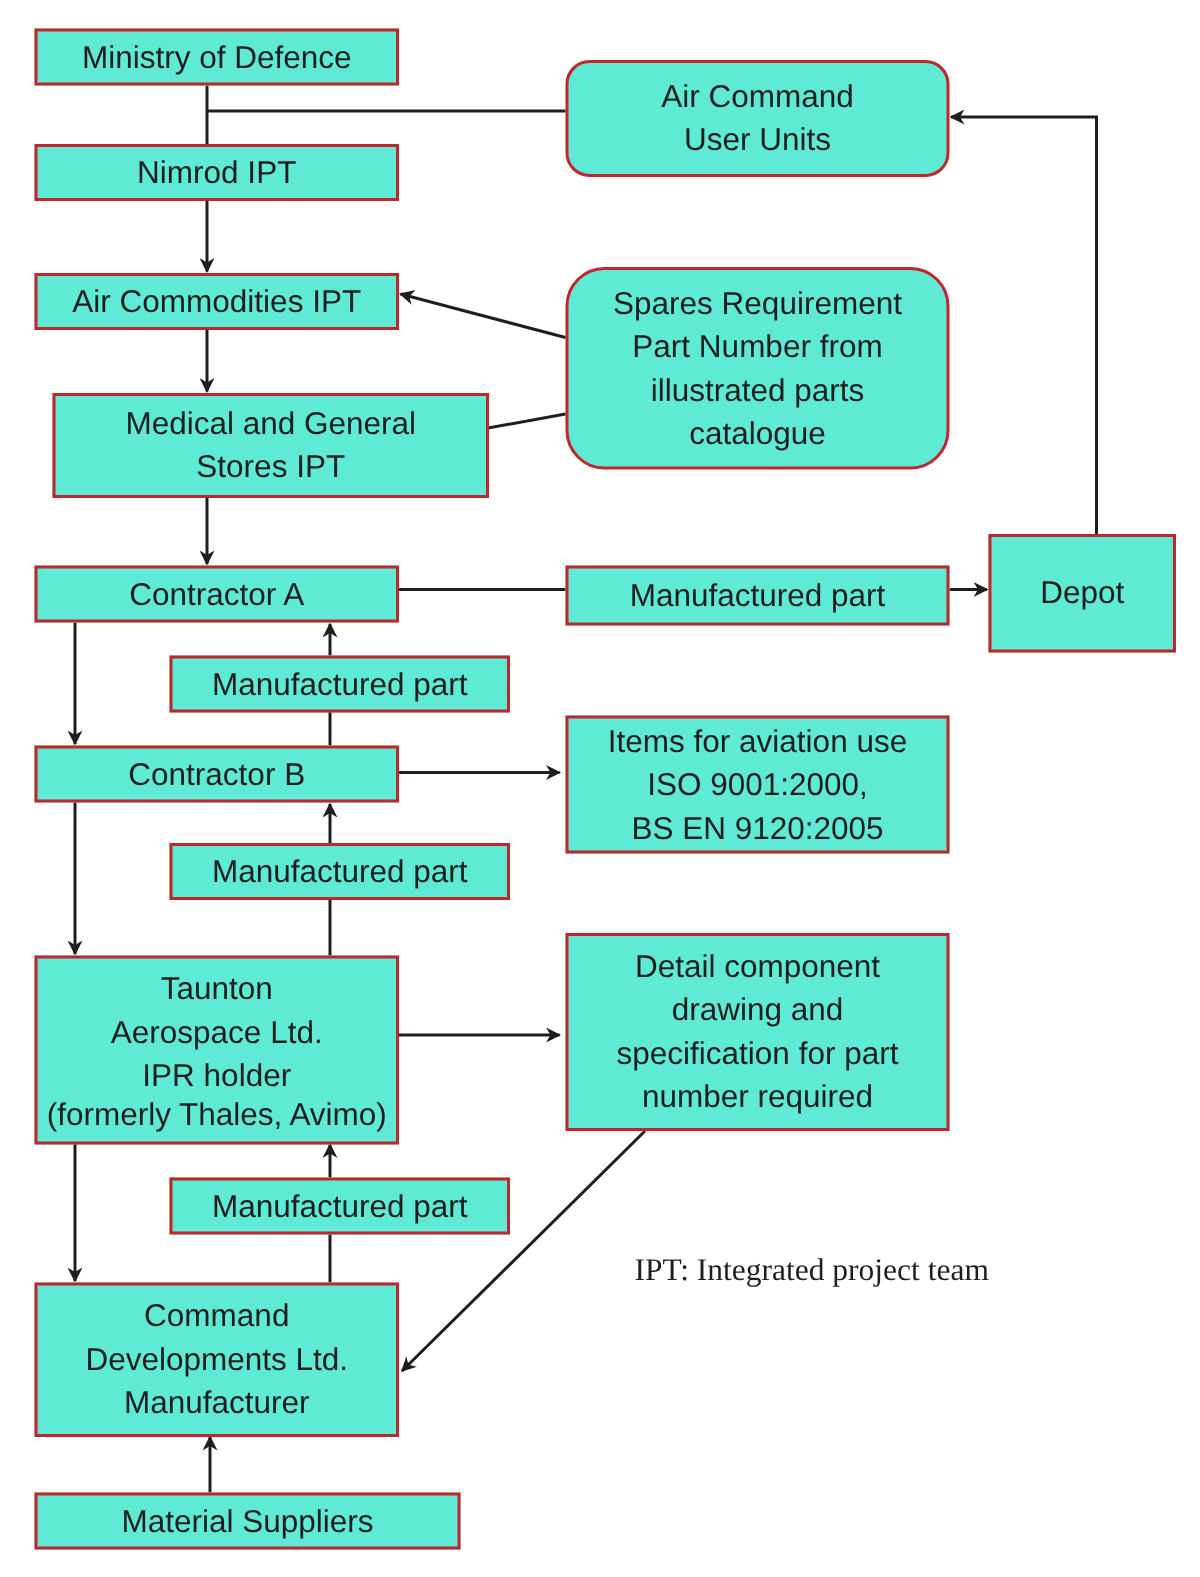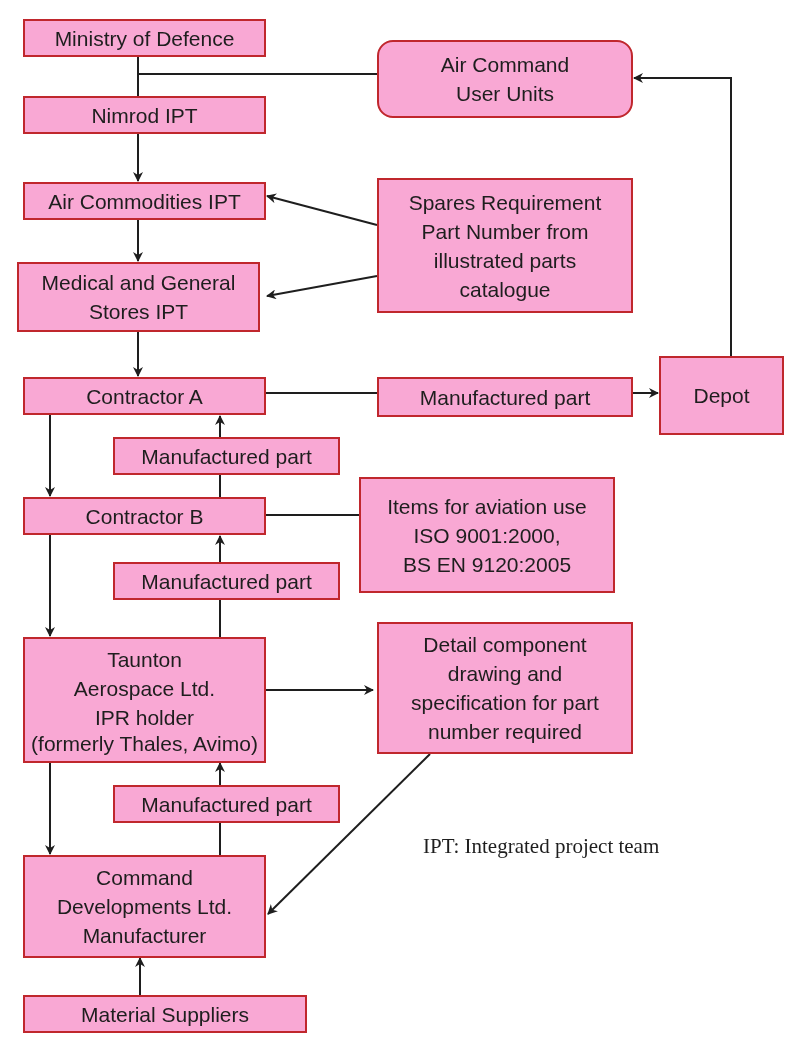--- a/index.html
+++ b/index.html
@@ -1,17 +1,17 @@
 <!DOCTYPE html>
 <html><head>
 <meta charset="utf-8">
 <style>
   html,body{margin:0;padding:0;background:#fff;}
   body{width:800px;height:1051px;position:relative;overflow:hidden;font-family:"Liberation Sans",sans-serif;color:#1e1e1e;}
-  .box{position:absolute;box-sizing:border-box;border:2px solid #c0272d;background:#f9a8d4;display:flex;flex-direction:column;align-items:center;justify-content:center;text-align:center;font-size:21px;line-height:29px;}
+  .box{position:absolute;box-sizing:border-box;border:2px solid #c0272d;background:#5eead4;display:flex;flex-direction:column;align-items:center;justify-content:center;text-align:center;font-size:21px;line-height:29px;}
   .box .small{font-size:21px;line-height:24px;}
   svg.links{position:absolute;left:0;top:0;}
   .note{position:absolute;font-size:21px;font-family:Liberation Serif, serif;}
 </style>
 </head>
 <body>
 
 <svg class="links" width="800" height="1051">
   <defs>
     <marker id="ah" markerWidth="10" markerHeight="10" refX="9" refY="5" orient="auto" markerUnits="userSpaceOnUse">
@@ -47,21 +47,21 @@
 
 <div class="box" style="left:23px;top:19px;width:243px;height:38px;">
     <span>Ministry of Defence</span>
   </div>
 <div class="box" style="left:23px;top:96px;width:243px;height:38px;">
     <span>Nimrod IPT</span>
   </div>
 <div class="box" style="left:23px;top:182px;width:243px;height:38px;">
     <span>Air Commodities IPT</span>
   </div>
-<div class="box" style="left:17px;top:262px;width:243px;height:70px;">
+<div class="box" style="left:35px;top:262px;width:291px;height:70px;">
     <span>Medical and General</span>
     <span>Stores IPT</span>
   </div>
 <div class="box" style="left:23px;top:377px;width:243px;height:38px;">
     <span>Contractor A</span>
   </div>
 <div class="box" style="left:113px;top:437px;width:227px;height:38px;">
     <span>Manufactured part</span>
   </div>
 <div class="box" style="left:23px;top:497px;width:243px;height:38px;">
@@ -85,33 +85,33 @@
     <span>Manufacturer</span>
   </div>
 <div class="box" style="left:23px;top:995px;width:284px;height:38px;">
     <span>Material Suppliers</span>
   </div>
 
 <div class="box" style="left:377px;top:40px;width:256px;height:78px;border-radius:16px;">
     <span>Air Command</span>
     <span>User Units</span>
   </div>
-<div class="box" style="left:377px;top:178px;width:256px;height:135px;">
+<div class="box" style="left:377px;top:178px;width:256px;height:135px;border-radius:26px;">
     <span>Spares Requirement</span>
     <span>Part Number from</span>
     <span>illustrated parts</span>
     <span>catalogue</span>
   </div>
 <div class="box" style="left:377px;top:377px;width:256px;height:40px;">
     <span>Manufactured part</span>
   </div>
 <div class="box" style="left:659px;top:356px;width:125px;height:79px;">
     <span>Depot</span>
   </div>
-<div class="box" style="left:359px;top:477px;width:256px;height:116px;">
+<div class="box" style="left:377px;top:477px;width:256px;height:92px;">
     <span>Items for aviation use</span>
     <span>ISO 9001:2000,</span>
     <span>BS EN 9120:2005</span>
   </div>
 <div class="box" style="left:377px;top:622px;width:256px;height:132px;">
     <span>Detail component</span>
     <span>drawing and</span>
     <span>specification for part</span>
     <span>number required</span>
   </div>

